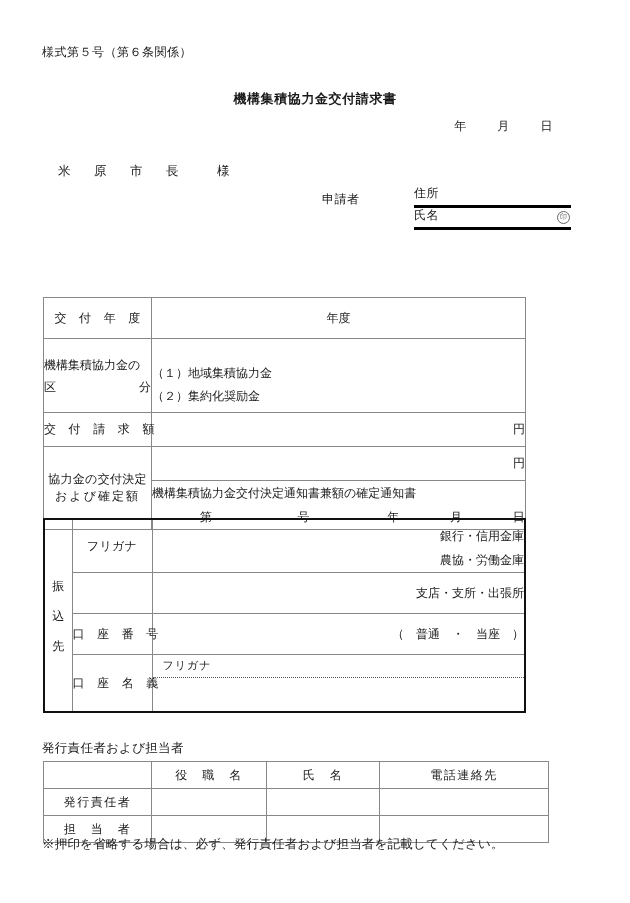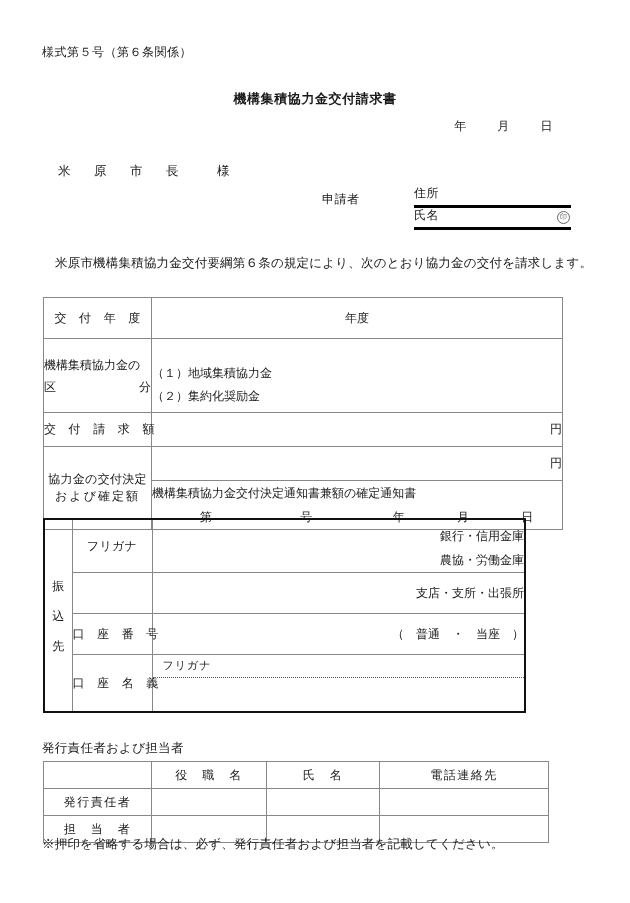--- a/index.html
+++ b/index.html
@@ -110,21 +110,21 @@
     font-size: 12.5px;
     letter-spacing: 0.2px;
     white-space: nowrap;
   }
 
   
   .main-table {
     position: absolute;
     left: 43px;
     top: 297px;
-    width: 520px;
+    width: 483px;
     border-collapse: collapse;
     table-layout: fixed;
     font-size: 12px;
   }
   .main-table td {
     border: 1px solid #ururu;
     border: 1px solid #888;
     padding: 0;
     vertical-align: middle;
   }
@@ -286,21 +286,20 @@
     <div class="applicant-row">
       <div class="applicant-label"></div>
       <div class="applicant-field">
         <span class="fld-name">氏名</span>
         <span class="fld-rest"></span>
         <span class="seal">印</span>
       </div>
     </div>
   </div>
 
-  <div class="body-text">米原市機構集積協力金交付要綱第６条の規定により、次のとおり協力金の交付を請求します。</div>
 
   <table class="main-table">
     <colgroup>
         <col class="col-label">
         <col>
       </colgroup>
     <tbody>
       <tr>
         <td class="lbl h40">交　付　年　度</td>
         <td class="cell-center h40">年度</td>

